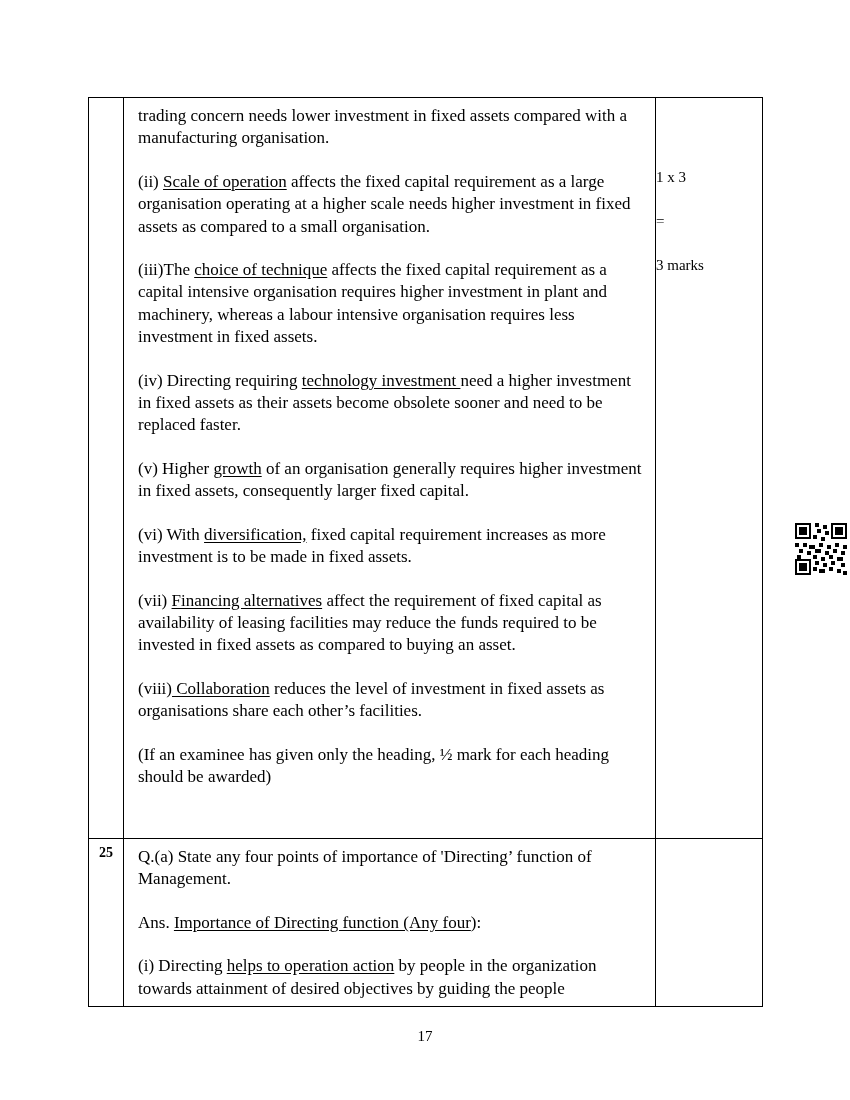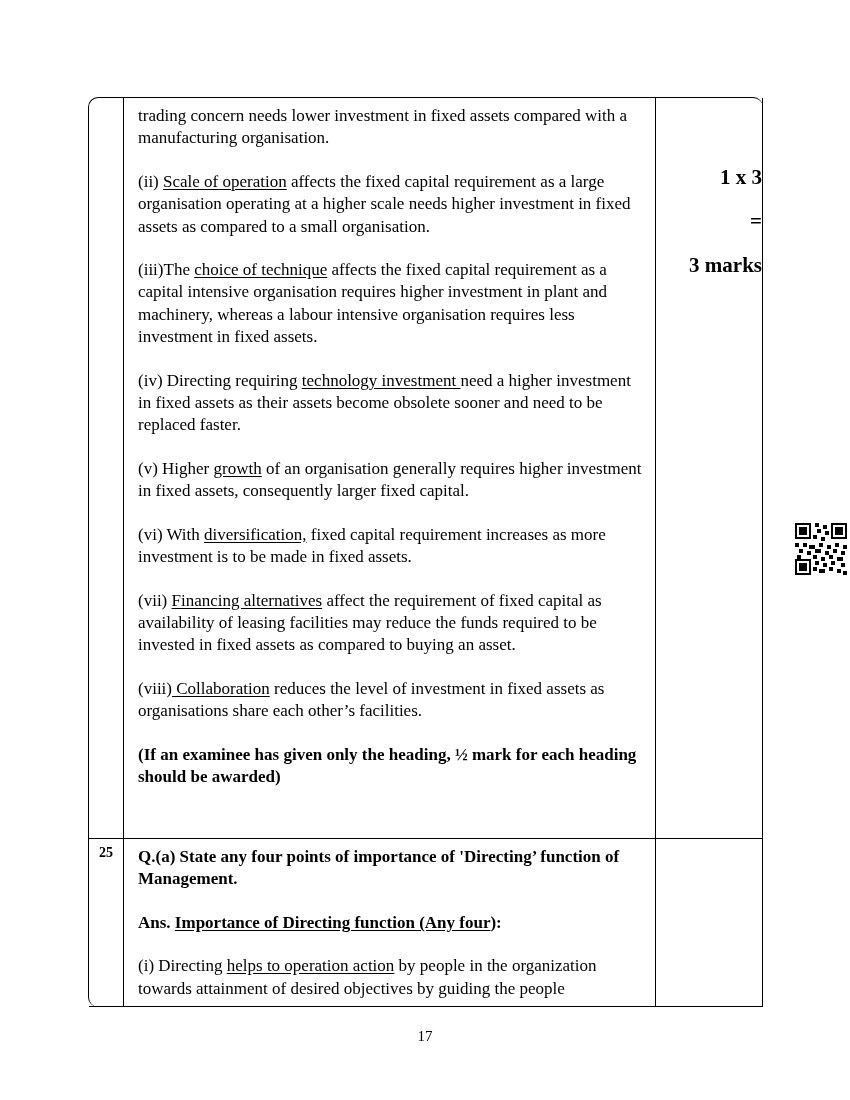--- a/index.html
+++ b/index.html
@@ -14,21 +14,20 @@
     font-family: "Liberation Serif", "DejaVu Serif", serif;
     color: #000000;
   }
   .doc-table {
     position: absolute;
     left: 88px;
     top: 97px;
     width: 674px;
     border-top: 1.5px solid #000;
     border-left: 1.5px solid #000;
-    border-radius: 10px;
   }
   .row {
     display: flex;
     align-items: stretch;
   }
   .cell {
     border-right: 1.5px solid #000;
     border-bottom: 1.5px solid #000;
     box-sizing: border-box;
   }
@@ -40,33 +39,33 @@
     padding-top: 6px;
   }
   .content {
     width: 532px;
     padding: 7px 10px 6px 14px;
     font-size: 17px;
     line-height: 22.4px;
   }
   .marks {
     width: 107px;
-    font-size: 21px;
-    font-weight: bold;
-    text-align: right;
+    font-size: 15px;
+    font-weight: normal;
+    text-align: left;
     padding-top: 68px;
     line-height: 22px;
   }
   .row1 .cell { min-height: 741px; }
   .row2 .cell { min-height: 157px; }
   .para {
     margin: 0 0 21px 0;
   }
   .para:last-child { margin-bottom: 0; }
-  .para.bold { font-weight: bold; }
+  .para.bold { font-weight: normal; }
   .u {
     text-decoration: underline;
     text-underline-offset: 2px;
   }
   .mark-line {
     margin-bottom: 22px;
   }
   .page-number {
     position: absolute;
     top: 1028px;

